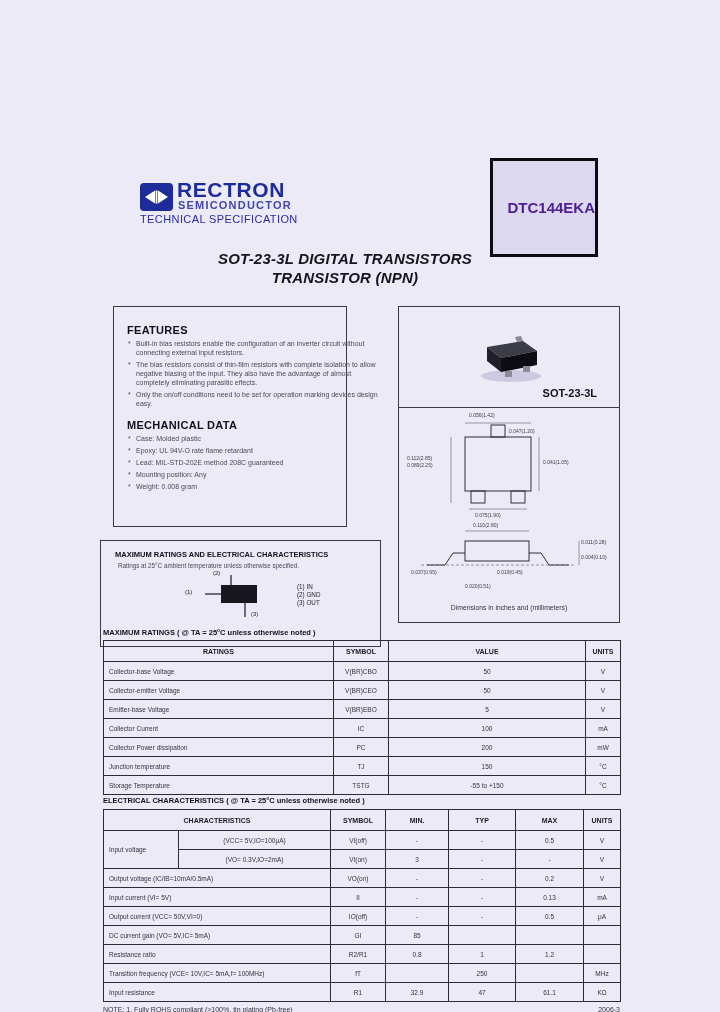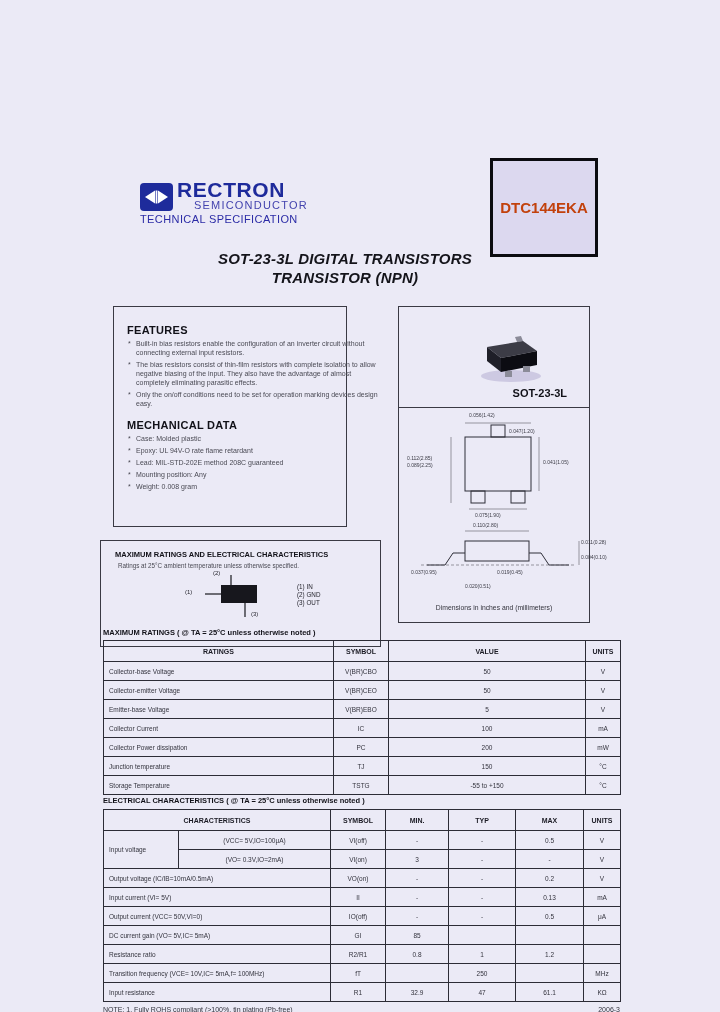--- a/index.html
+++ b/index.html
@@ -3,35 +3,35 @@
 <meta charset="utf-8">
 <style>
   * { margin:0; padding:0; box-sizing:border-box; }
   html,body { background:#ebeaf6; }
   body { font-family:"Liberation Sans", sans-serif; color:#1a1a22; }
   .page { position:relative; width:720px; height:1012px; background:#ebeaf6; overflow:hidden;margin-top:43px; }
 
   
   .logo { position:absolute; left:140px; top:139px; width:34px; height:30px; }
   .brand-name { position:absolute; left:177px; top:135px; font-size:21px; font-weight:bold; color:#1e2b9b; letter-spacing:0.6px; }
-  .brand-sub  { position:absolute; left:194px; top:156px; font-size:11px; font-weight:normal; color:#4343ae; letter-spacing:1.2px; }
+  .brand-sub  { position:absolute; left:178px; top:156px; font-size:11px; font-weight:bold; color:#4343ae; letter-spacing:1.2px; }
   .brand-tag  { position:absolute; left:140px; top:170px; font-size:11px; color:#2b2ba6; letter-spacing:0.4px; }
 
   .part-box { position:absolute; left:490px; top:115px; width:108px; height:99px; border:3px solid #0b0b10;
-              background:#dcd8ef; display:flex; align-items:center; justify-content:center;
-              font-size:15px; font-weight:bold; color:#c2410c; }
+              background:#dcd8ef; display:flex; align-items:center; justify-content:flex-end;
+              font-size:15px; font-weight:bold; color:#4c1d95; }
 
   .doc-title { position:absolute; left:165px; top:206px; width:360px; text-align:center;
                font-size:15px; font-weight:bold; font-style:italic; line-height:19px; color:#14141a; letter-spacing:0.2px; }
 
   
   .frame { position:absolute; border:1px solid #3a3a44; }
   .feat-box { left:113px; top:263px; width:234px; height:221px; padding:17px 13px; }
   .ratings-box { left:100px; top:497px; width:281px; height:107px; }
-  .pkg-box { left:398px; top:263px; width:192px; height:317px; }
+  .pkg-box { left:398px; top:263px; width:222px; height:317px; }
 
   .box-head { font-size:11px; font-weight:bold; color:#111118; letter-spacing:0.3px; }
   .feat-item, .mech-item { position:relative; padding-left:9px; font-size:7px; line-height:9px; color:#4a4a54; margin-top:3px; width:254px; }
   .feat-item::before, .mech-item::before { content:"*"; position:absolute; left:1px; top:0; }
   .mech-head { margin-top:11px; }
 
   
   .rb-head { position:absolute; left:14px; top:9px; font-size:7.5px; font-weight:bold; color:#111118; }
   .rb-note { position:absolute; left:17px; top:21px; font-size:6.3px; color:#4a4a54; }
   .rb-svg { position:absolute; left:96px; top:30px; }

